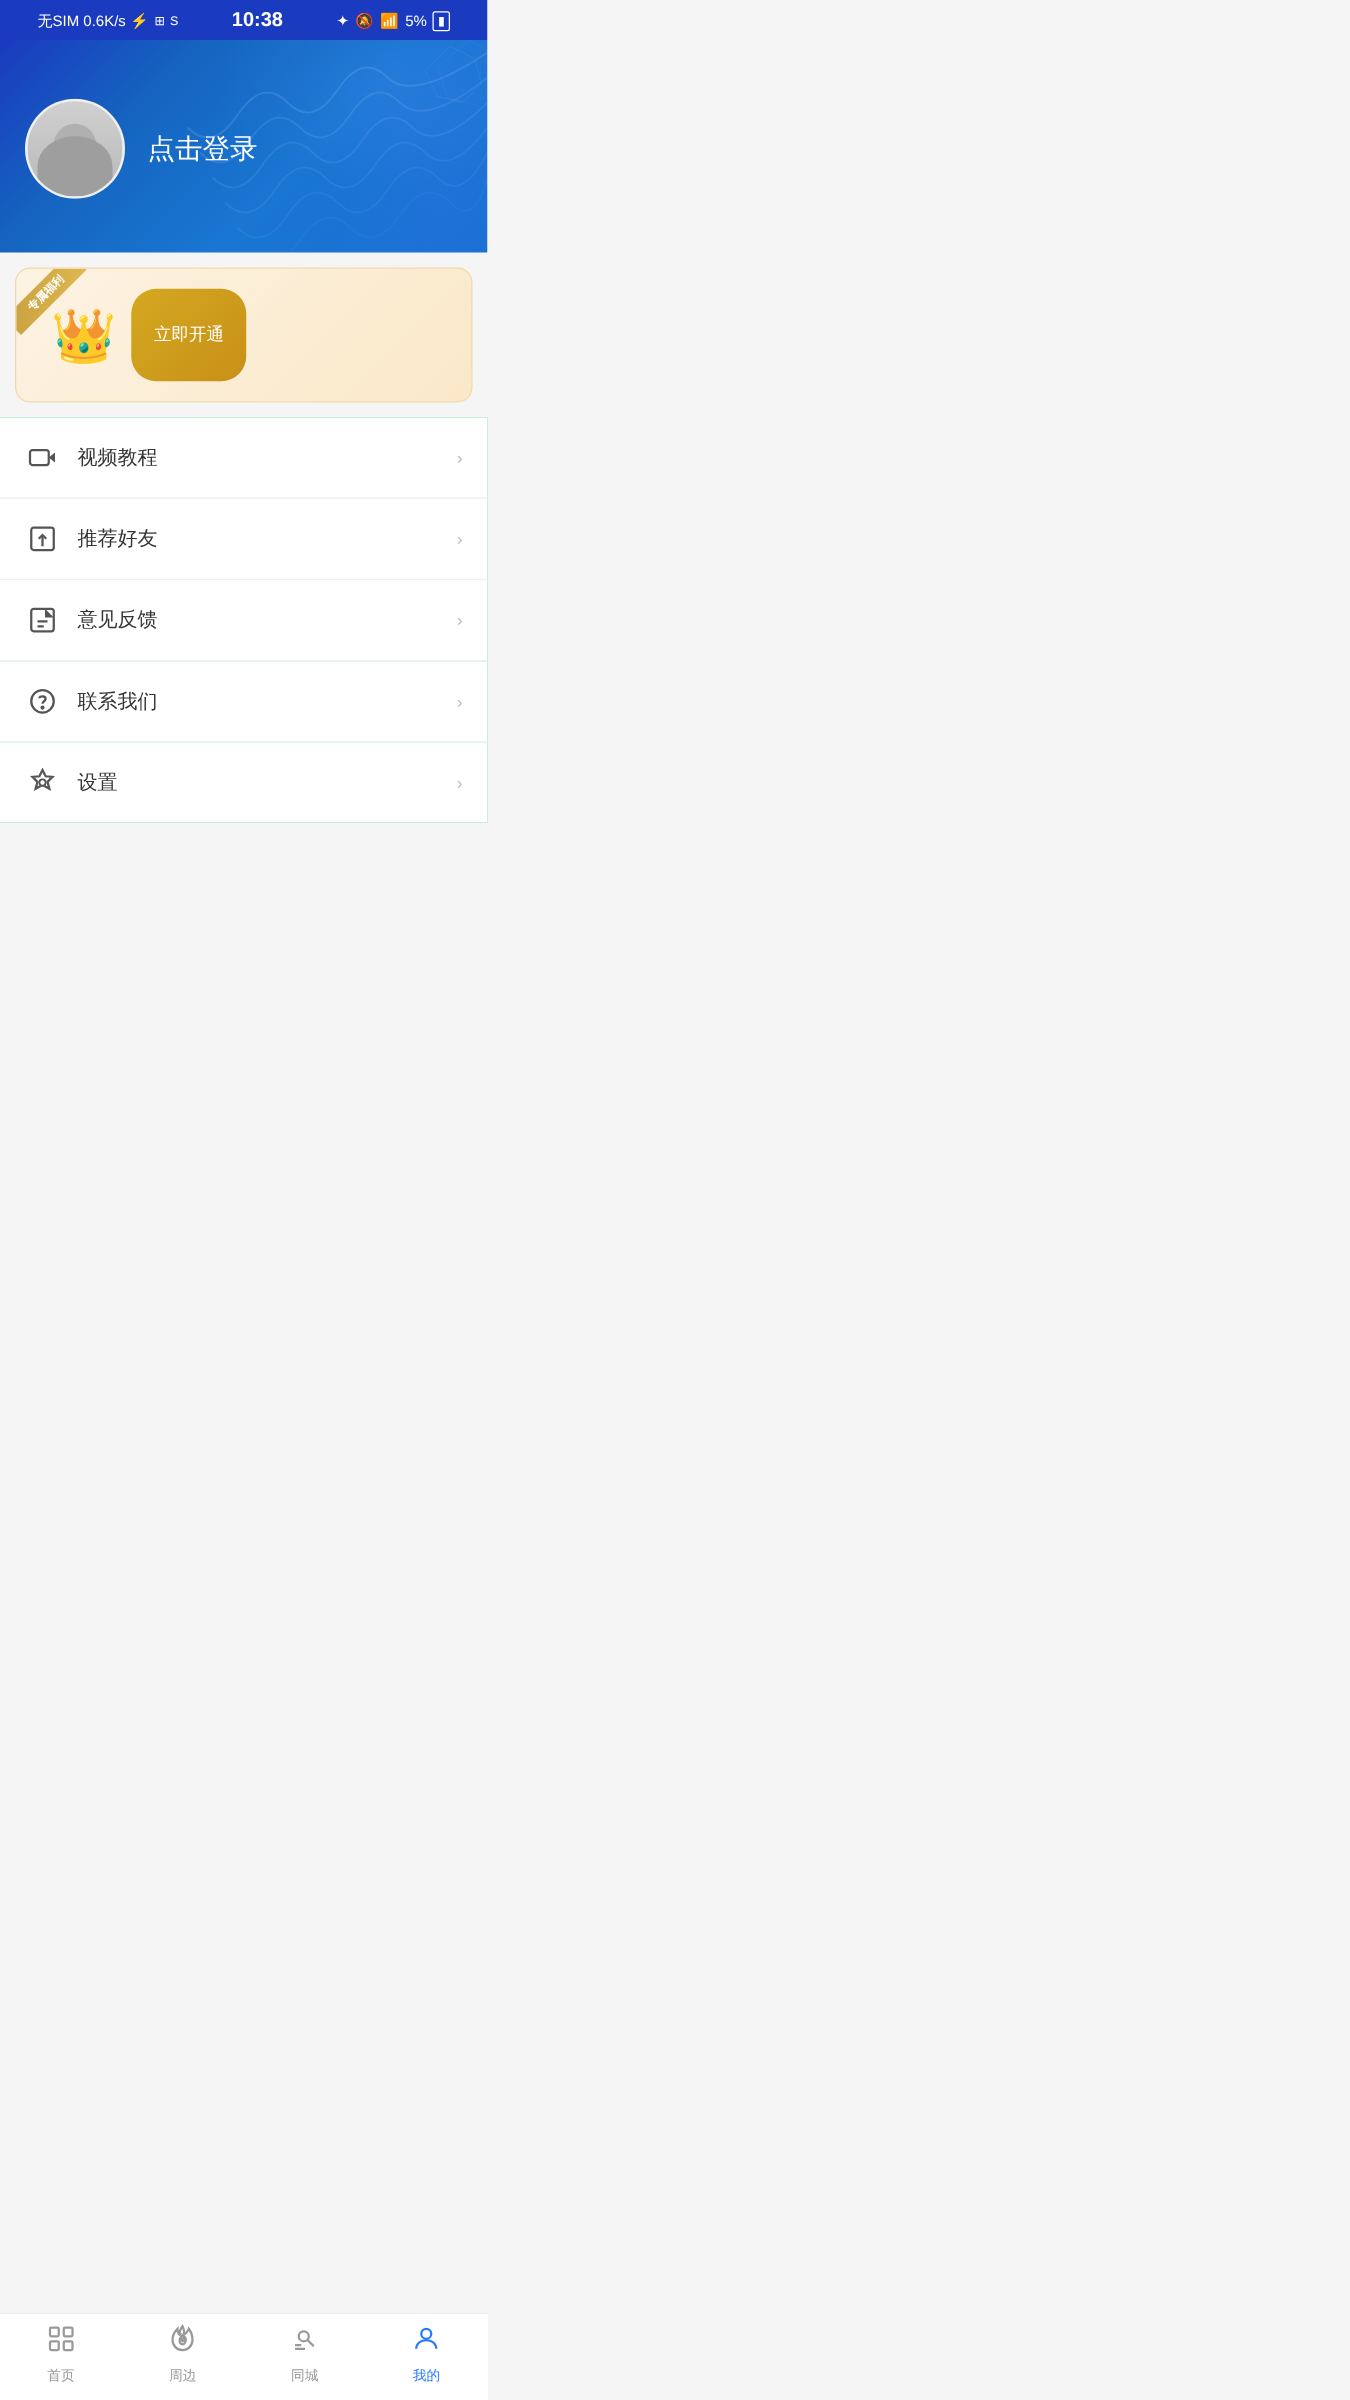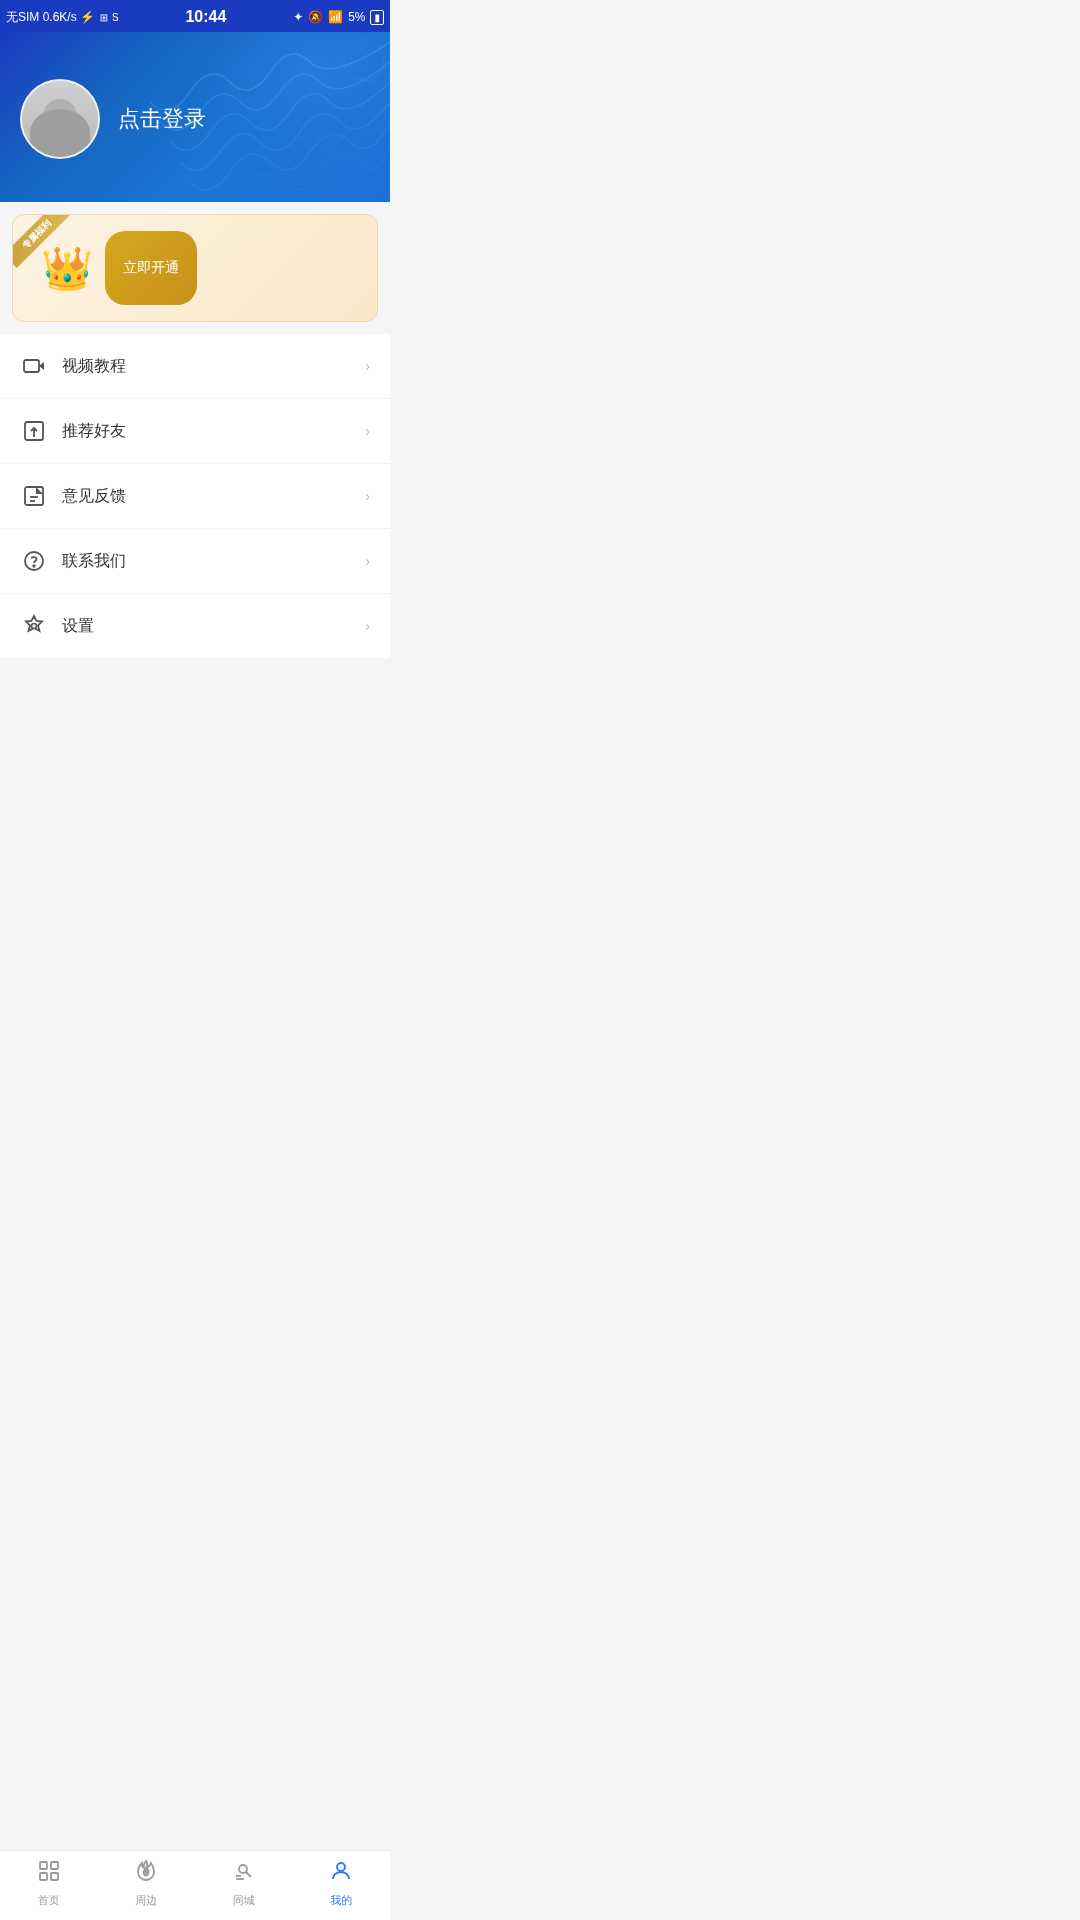--- a/index.html
+++ b/index.html
@@ -12,21 +12,21 @@
       background: #f5f5f5;
       overflow-x: hidden;
     }
 
     
     .status-bar {
       background: #1a3abf;
       display: flex;
       justify-content: space-between;
       align-items: center;
-      padding: 8px 6px 6px;
+      padding: 8px 30px 6px;
       color: white;
       font-size: 12px;
       font-weight: 500;
     }
     .status-left { display: flex; align-items: center; gap: 4px; }
     .status-center { font-size: 16px; font-weight: 600; }
     .status-right { display: flex; align-items: center; gap: 5px; }
 
     
     .header-banner {
@@ -239,21 +239,21 @@
 </head>
 <body>
 
 <div class="status-bar">
   <div class="status-left">
     <span>无SIM 0.6K/s</span>
     <span>⚡</span>
     <span style="font-size:10px;">⊞</span>
     <span style="font-size:10px;">S</span>
   </div>
-  <div class="status-center">10:44</div>
+  <div class="status-center">10:38</div>
   <div class="status-right">
     <span>✦</span>
     <span>🔕</span>
     <span>📶</span>
     <span>5%</span>
     <span style="font-size:10px; border:1px solid white; padding: 1px 3px; border-radius:2px;">▮</span>
   </div>
 </div>
 
 <div class="content-wrap">

